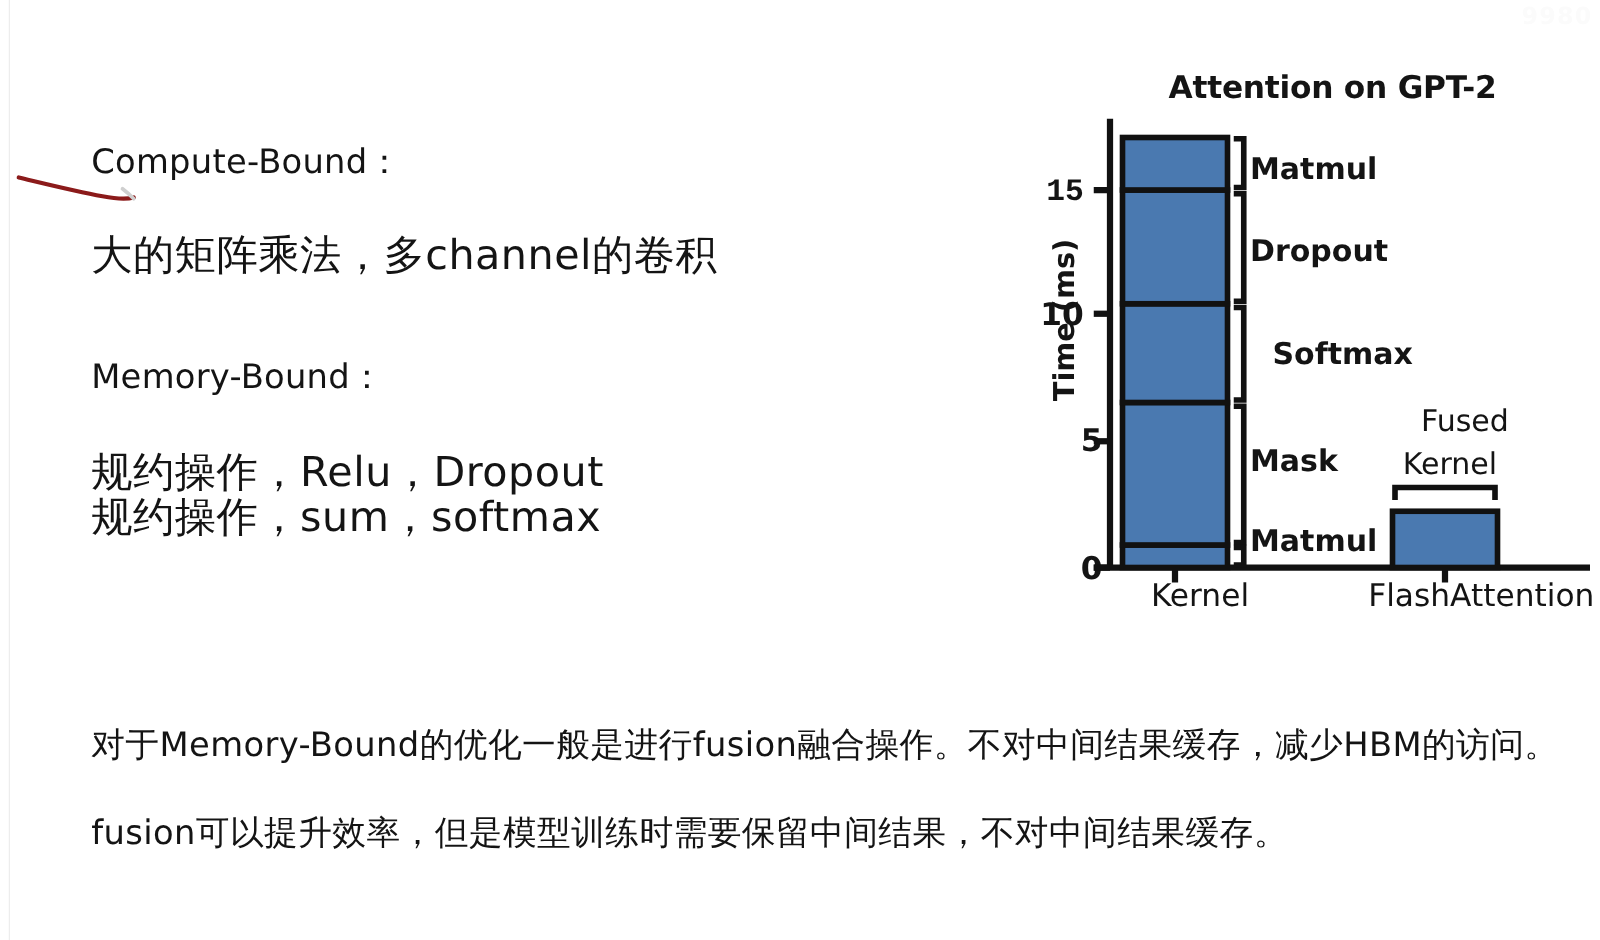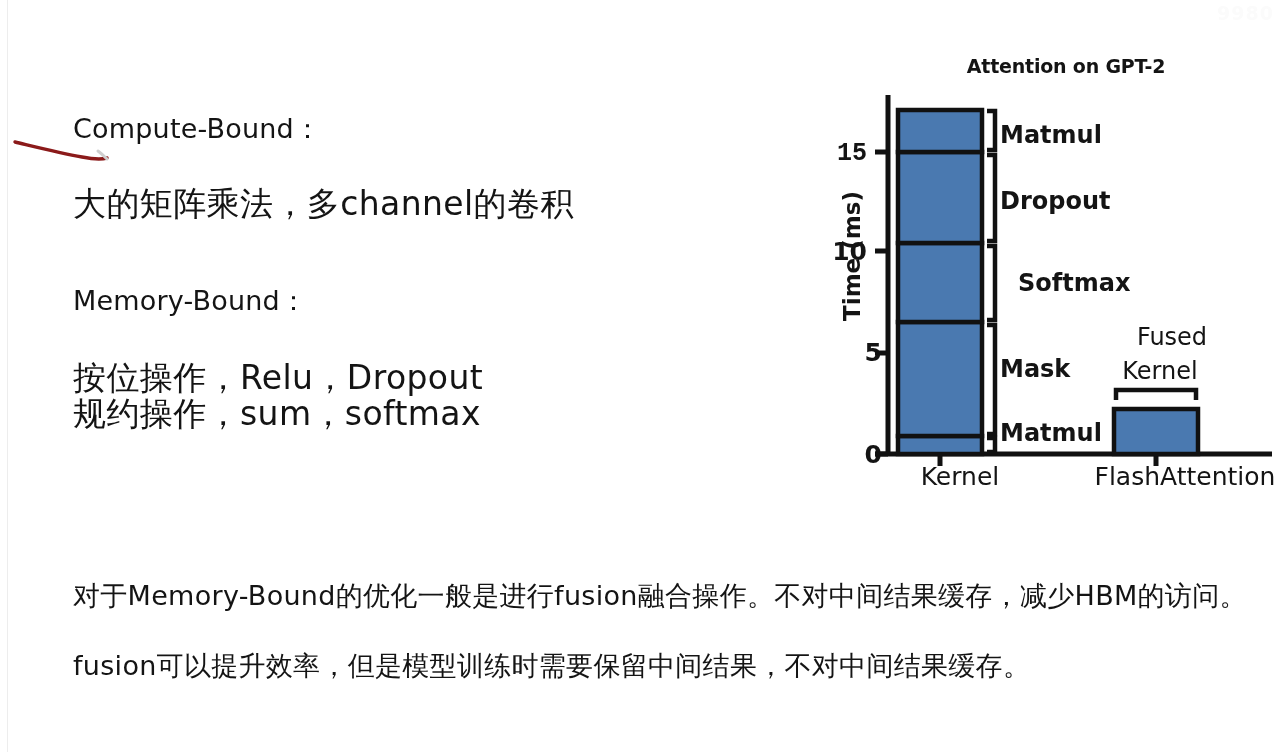--- a/index.html
+++ b/index.html
@@ -44,21 +44,21 @@
   #t-bottom2{left:37px;top:648px;}
 
   
   .pen{position:absolute;left:12px;top:133px;}
 
   
   #chart{position:absolute;left:820px;top:45px;width:460px;height:460px;}
   #chart .ct{
     position:absolute;left:86px;top:10px;width:320px;
     text-align:center;
-    font-size:19px;font-weight:bold;color:#141414;
+    font-size:25px;font-weight:bold;color:#141414;
     letter-spacing:-0.2px;
     font-family:"DejaVu Sans","Liberation Sans",sans-serif;
   }
   #plot{position:absolute;left:0;top:0;width:460px;height:460px;}
 
   .ylab{
     position:absolute;
     left:-38px;top:198px;
     width:140px;text-align:center;
     font-size:23px;font-weight:bold;color:#141414;
@@ -101,21 +101,21 @@
 
   <svg class="pen" width="110" height="32" viewBox="0 0 110 32">
     <path d="M3,9 C20,13 48,20 70,24 C80,26 88,27 95,25" fill="none" stroke="#8b1a1a" stroke-width="3.4" stroke-linecap="round"></path>
     <path d="M86,18 C90,21 93,24 95,26" fill="none" stroke="#cfcfcf" stroke-width="3" stroke-linecap="round"></path>
   </svg>
 
   <div class="txt body-cn" id="t-compute-body">大的矩阵乘法，多channel的卷积</div>
 
   <div class="txt heading" id="t-memory">Memory-Bound：</div>
 
-  <div class="txt body-cn" id="t-memory-l1">按位操作，Relu，Dropout</div>
+  <div class="txt body-cn" id="t-memory-l1">规约操作，Relu，Dropout</div>
 
   <div class="txt body-cn" id="t-memory-l2">规约操作，sum，softmax</div>
 
   <div class="txt bottom-cn" id="t-bottom1">对于Memory-Bound的优化一般是进行fusion融合操作。不对中间结果缓存，减少HBM的访问。</div>
 
   <div class="txt bottom-cn" id="t-bottom2">fusion可以提升效率，但是模型训练时需要保留中间结果，不对中间结果缓存。</div>
 
   <div id="chart">
 
     <div class="ct">Attention on GPT-2</div>

